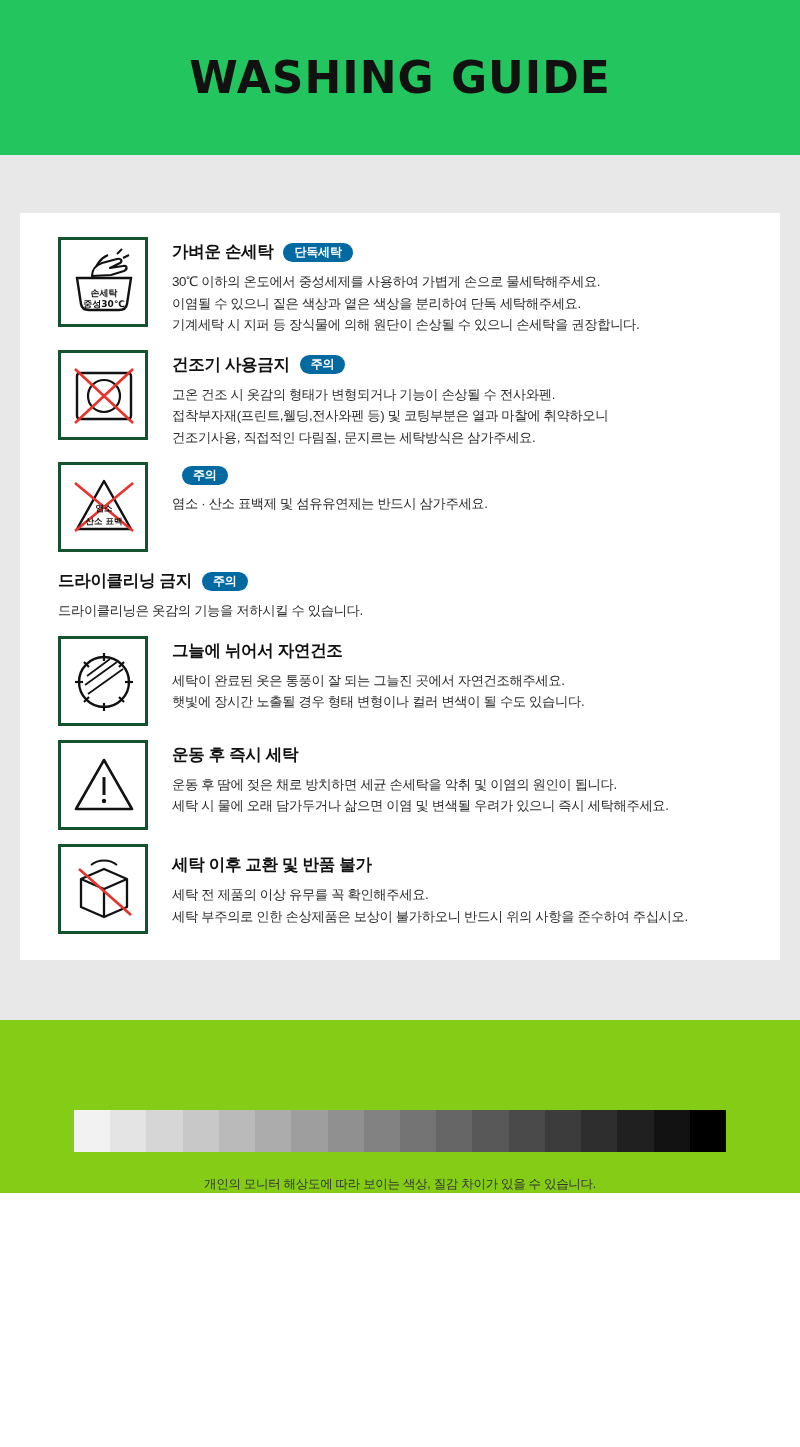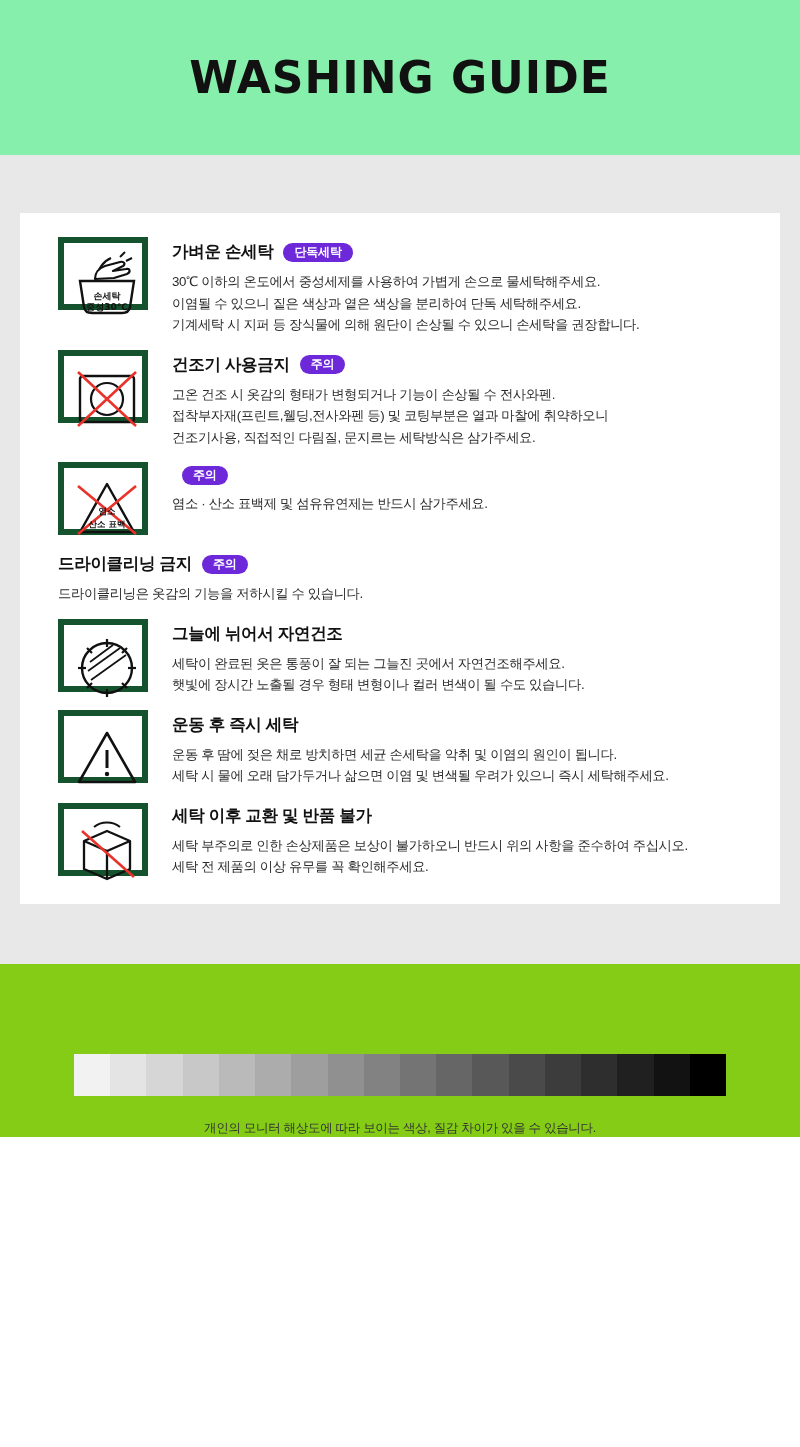--- a/index.html
+++ b/index.html
@@ -22,21 +22,21 @@
     position: relative;
     background: #ffffff;
   }
 
   
   .header {
     height: 155px;
     display: flex;
     align-items: center;
     justify-content: center;
-    background: #86efac;
+    background: #22c55e;
   }
   .header-title {
     font-size: 44px;
     font-weight: 800;
     letter-spacing: 1px;
     color: #111111;
     font-family: "DejaVu Sans", sans-serif;
   }
 
   
@@ -55,23 +55,23 @@
   .row {
     display: flex;
     align-items: flex-start;
     padding: 0 0 0 38px;
     margin-bottom: 14px;
   }
   .row:last-child { margin-bottom: 0; align-items: center; }
 
   .icon-box {
     width: 90px;
-    height: 73px;
+    height: 90px;
     min-width: 90px;
-    border: 6px solid #14532d;
+    border: 3px solid #14532d;
     background: #ffffff;
     position: relative;
     margin-right: 24px;
   }
   .icon-box svg { display: block; }
 
   .row-text { padding-top: 4px; }
 
   .row-heading {
     display: flex;
@@ -79,21 +79,21 @@
     margin-bottom: 8px;
   }
   .row-title {
     font-size: 16.5px;
     font-weight: bold;
     color: #111111;
     letter-spacing: -0.3px;
   }
   .badge {
     margin-left: 10px;
-    background: #6d28d9;
+    background: #0369a1;
     color: #ffffff;
     font-size: 12px;
     font-weight: bold;
     border-radius: 11px;
     padding: 3px 11px 4px 11px;
     line-height: 1;
     letter-spacing: -0.2px;
   }
   .row-desc {
     font-size: 13.3px;
@@ -269,22 +269,22 @@
             <line x1="43" y1="42" x2="43" y2="70" stroke="#111" stroke-width="2.3"></line>
             <path d="M30 18 C37 12 49 12 56 18" fill="none" stroke="#111" stroke-width="2"></path>
             <line x1="18" y1="22" x2="70" y2="68" stroke="#e8322a" stroke-width="2.6"></line>
           </svg>
         </div>
         <div class="row-text">
           <div class="row-heading">
             <span class="row-title">세탁 이후 교환 및 반품 불가</span>
           </div>
           <div class="row-desc">
+            <div>세탁 전 제품의 이상 유무를 꼭 확인해주세요.</div>
             <div>세탁 부주의로 인한 손상제품은 보상이 불가하오니 반드시 위의 사항을 준수하여 주십시오.</div>
-            <div>세탁 전 제품의 이상 유무를 꼭 확인해주세요.</div>
           </div>
         </div>
       </div>
 
     </div>
   </div>
 
   <div class="footer">
     <div class="swatches" id="swatches">
         <span style="background: rgb(242, 242, 242);"></span>

